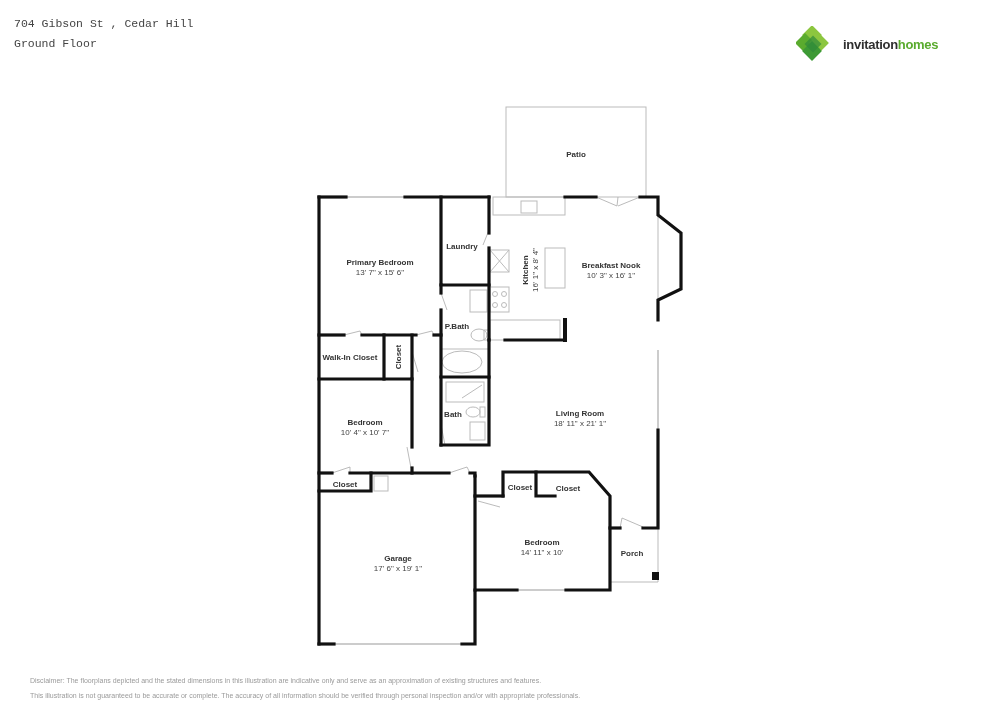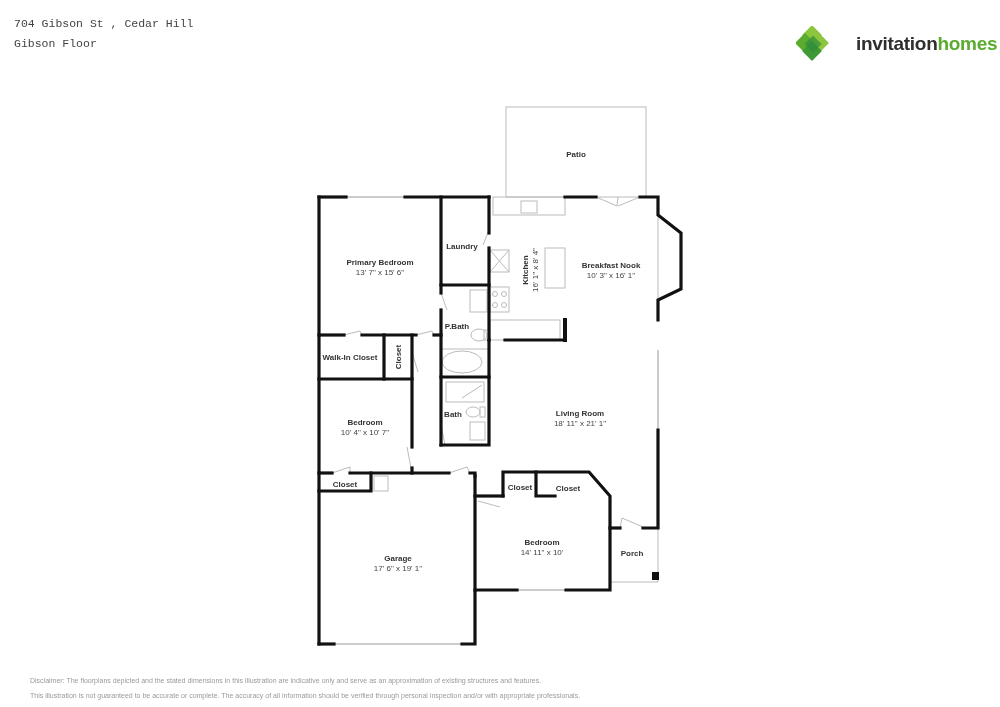--- a/index.html
+++ b/index.html
@@ -1,33 +1,33 @@
 <!DOCTYPE html>
 <html><head>
 <meta charset="utf-8">
 <style>
   html, body { margin:0; padding:0; background:#ffffff; }
   body { width:1000px; height:707px; position:relative; overflow:hidden; font-family:"Liberation Sans", sans-serif; color:#333; }
   .hdr { position:absolute; left:14px; top:14px; font-size:11.5px; line-height:20px; color:#444;font-family:Liberation Mono, monospace; }
   .logo { position:absolute; left:796px; top:26px; display:flex; align-items:center; }
-  .logo-text { font-size:19px; font-weight:bold; letter-spacing:-0.3px; margin-left:24px; }
+  .logo-text { font-size:13px; font-weight:bold; letter-spacing:-0.3px; margin-left:11px; }
   .logo-text .a { color:#2f2f2f; }
   .logo-text .b { color:#5aab2e; }
   .plan { position:absolute; left:0; top:0; }
   .disc { position:absolute; left:30px; top:673px; font-size:7px; line-height:15px; color:#9a9a9a; }
   svg text { font-family:"Liberation Sans", sans-serif; fill:#333; }
   .rn { font-size:8px; font-weight:bold; }
   .rd { font-size:8px; fill:#444; }
 </style>
 </head>
 <body>
 
 <div class="hdr">
   <div>704 Gibson St , Cedar Hill</div>
-  <div>Gibson Floor</div>
+  <div>Ground Floor</div>
 </div>
 
 <div class="logo">
   <svg width="36" height="36" viewBox="0 0 36 36">
     <rect x="9" y="2" width="14" height="14" transform="rotate(45 16 9)" fill="#8cc63f"></rect>
     <rect x="2" y="10" width="14" height="14" transform="rotate(45 9 17)" fill="#5aab2e"></rect>
     <rect x="16" y="10" width="14" height="14" transform="rotate(45 23 17)" fill="#8cc63f"></rect>
     <rect x="9" y="18" width="14" height="14" transform="rotate(45 16 25)" fill="#3d9a35"></rect>
     <rect x="11" y="12" width="12" height="12" transform="rotate(45 17 18)" fill="#2f8a3a" opacity="0.7"></rect>
   </svg>

